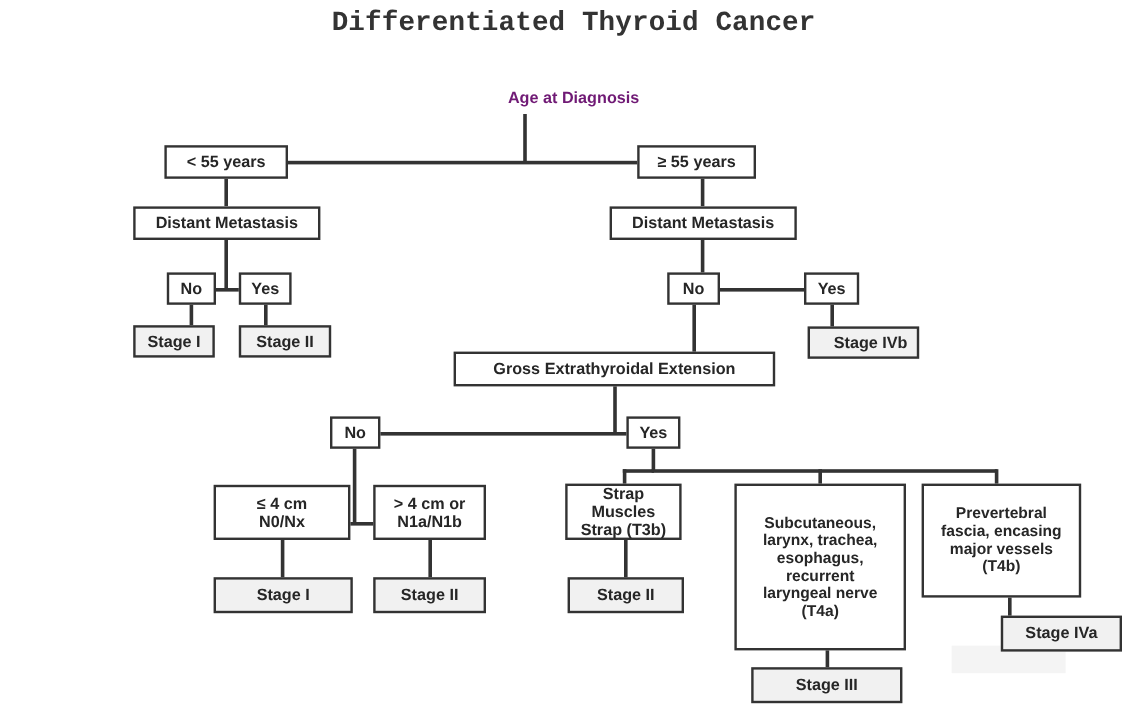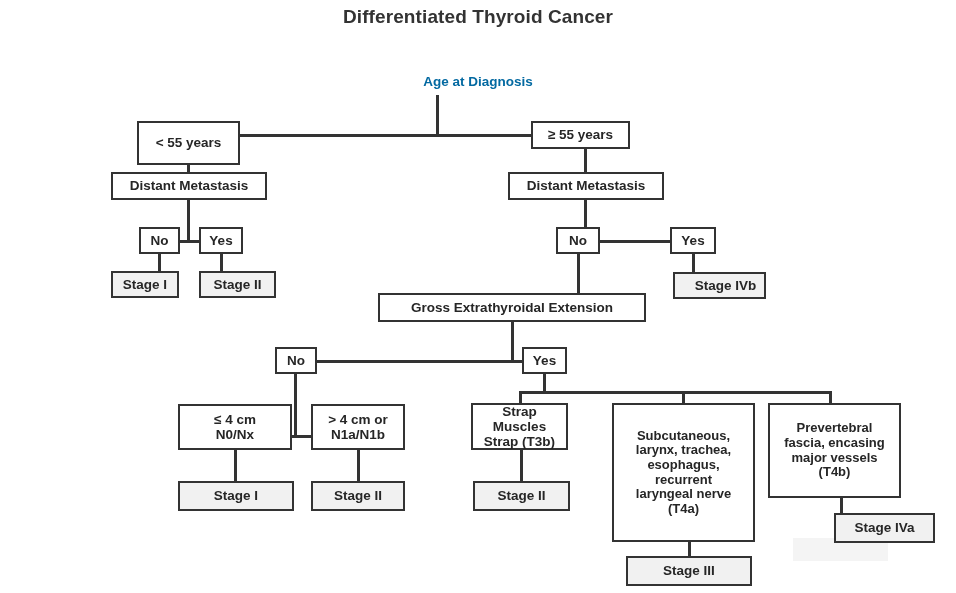--- a/index.html
+++ b/index.html
@@ -22,31 +22,31 @@
   }
   
   .title {
     position: absolute;
     width: 100%;
     text-align: center;
     font-weight: bold;
     color: #333333;
     letter-spacing: 0.1px;
   }
-  #title-line1 { top: 6px;  font-size: 19px; }
+  #title-line1 { top: 6px;  font-size: 23px; font-family: Liberation Mono, monospace; }
   #title-line2 { top: 32px; font-size: 18.5px; }
   #root-label {
     position: absolute;
     top: 74px;
     left: 0;
     width: 100%;
     text-align: center;
     font-size: 13.5px;
     font-weight: bold;
-    color: #0369a1;
+    color: #701a75;
   }
   
   .node {
     position: absolute;
     box-sizing: border-box;
     border: 2.5px solid #333333;
     background: #ffffff;
     display: flex;
     align-items: center;
     justify-content: center;
@@ -83,21 +83,21 @@
 <body>
 
 <div id="canvas">
 
   <div class="title" id="title-line1">Differentiated Thyroid Cancer</div>
   <div id="root-label">Age at Diagnosis</div>
 
   <div class="conn vline" style="left:436px; top:95px; height:41px;"></div>
   <div class="conn hline" style="left:188px; top:134px; width:390px;"></div>
 
-  <div class="node" style="left:137px; top:121px; width:103px; height:44px;">
+  <div class="node" style="left:137px; top:121px; width:103px; height:28px;">
     <span class="txt">&lt; 55 years</span>
   </div>
   <div class="node" style="left:531px; top:121px; width:99px; height:28px;">
     <span class="txt">≥ 55 years</span>
   </div>
 
   <div class="conn vline" style="left:187px; top:148px; height:24px;"></div>
   <div class="node" style="left:111px; top:172px; width:156px; height:28px;">
     <span class="txt">Distant Metastasis</span>
   </div>

